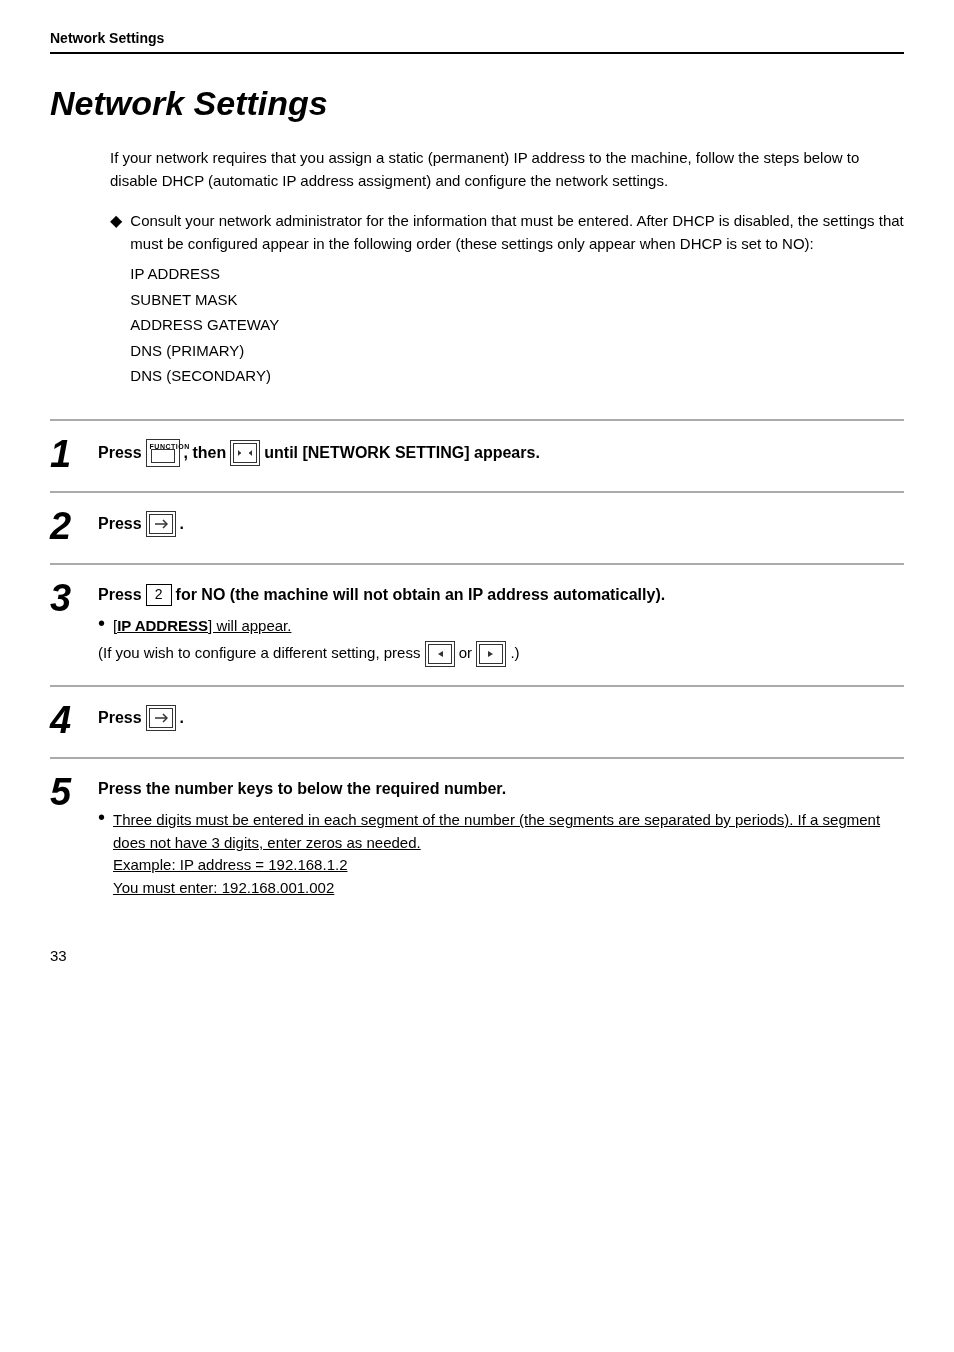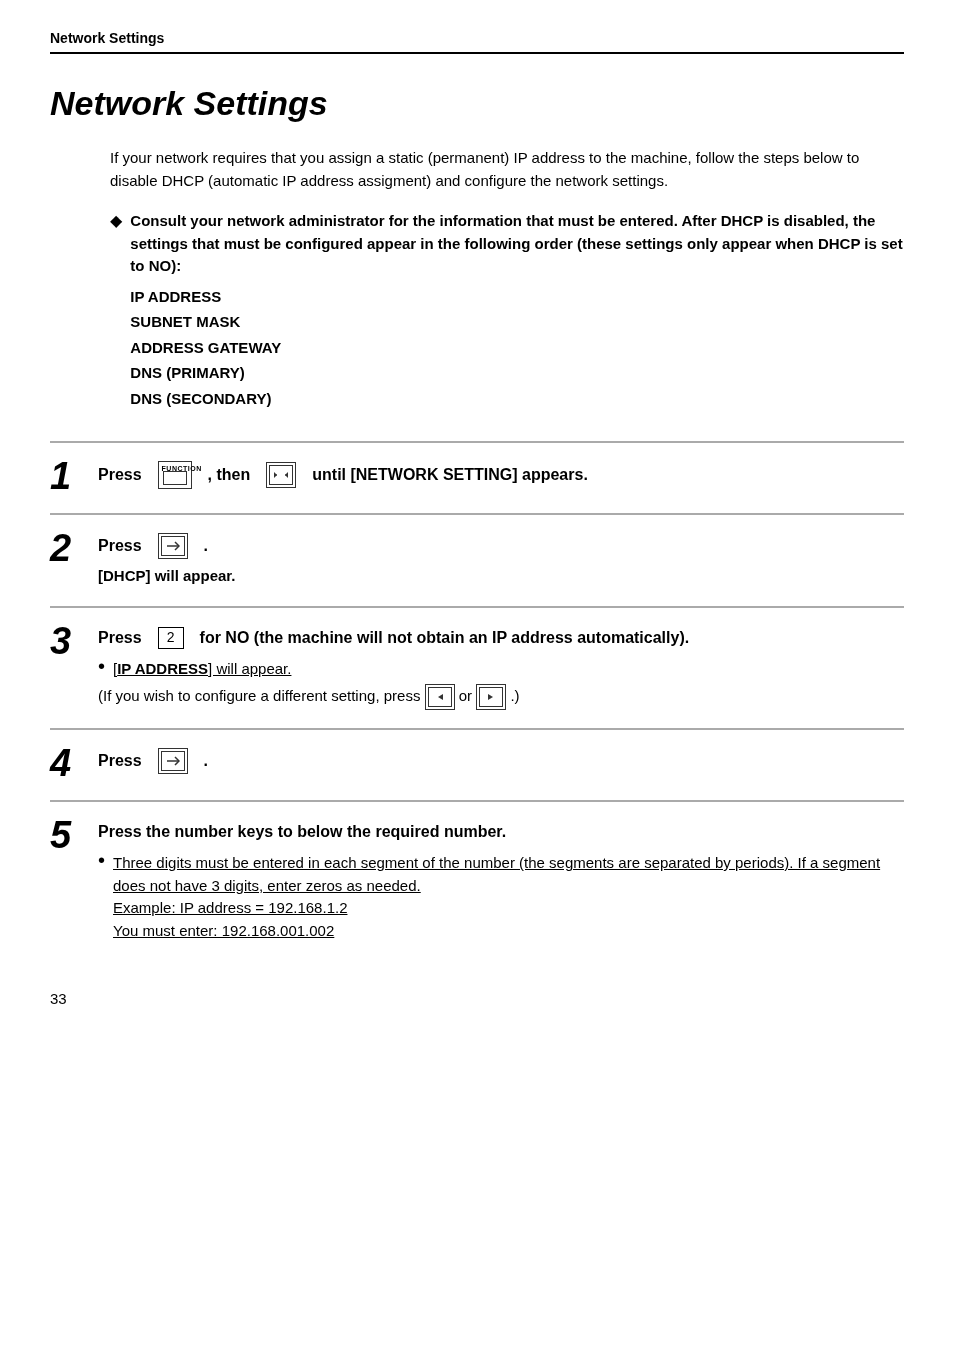--- a/index.html
+++ b/index.html
@@ -50,21 +50,20 @@
     .diamond {
       color: #000;
       font-size: 16px;
       margin-top: 1px;
       flex-shrink: 0;
     }
 
     .bullet-text {
       font-size: 15px;
       line-height: 1.5;
-      font-weight: bold;
     }
 
     .network-items {
       margin-top: 6px;
       margin-left: 0;
       font-size: 15px;
       line-height: 1.7;
     }
 
     
@@ -95,21 +94,21 @@
       font-size: 15px;
       line-height: 1.5;
     }
 
     .step-main {
       font-weight: bold;
       font-size: 16px;
       display: flex;
       align-items: center;
       flex-wrap: wrap;
-      gap: 16px;
+      gap: 4px;
       margin-bottom: 6px;
     }
 
     .step-sub {
       font-weight: normal;
       font-size: 15px;
       margin-top: 4px;
     }
 
     .step-bold {
@@ -249,21 +248,20 @@
         <span style="display:inline-block;width:30px;height:26px;border:1.5px solid #333;vertical-align:middle;position:relative;background:#fff;">
           <span style="position:absolute;top:2px;left:2px;right:2px;bottom:2px;border:1.5px solid #333;display:flex;align-items:center;justify-content:center;">
             <svg width="14" height="10" viewBox="0 0 14 10">
               <polyline points="9,1 13,5 9,9" fill="none" stroke="#333" stroke-width="1.5"></polyline>
               <line x1="1" y1="5" x2="13" y2="5" stroke="#333" stroke-width="1.5"></line>
             </svg>
           </span>
         </span>
         <span>.</span>
       </div>
-      <div class="step-sub step-bold">[DHCP] will appear.</div>
     </div>
   </div>
 
   <div class="step-row">
     <div class="step-number">3</div>
     <div class="step-content">
       <div class="step-main">
         <span>Press</span>
 
         <span class="key-num">2</span>

